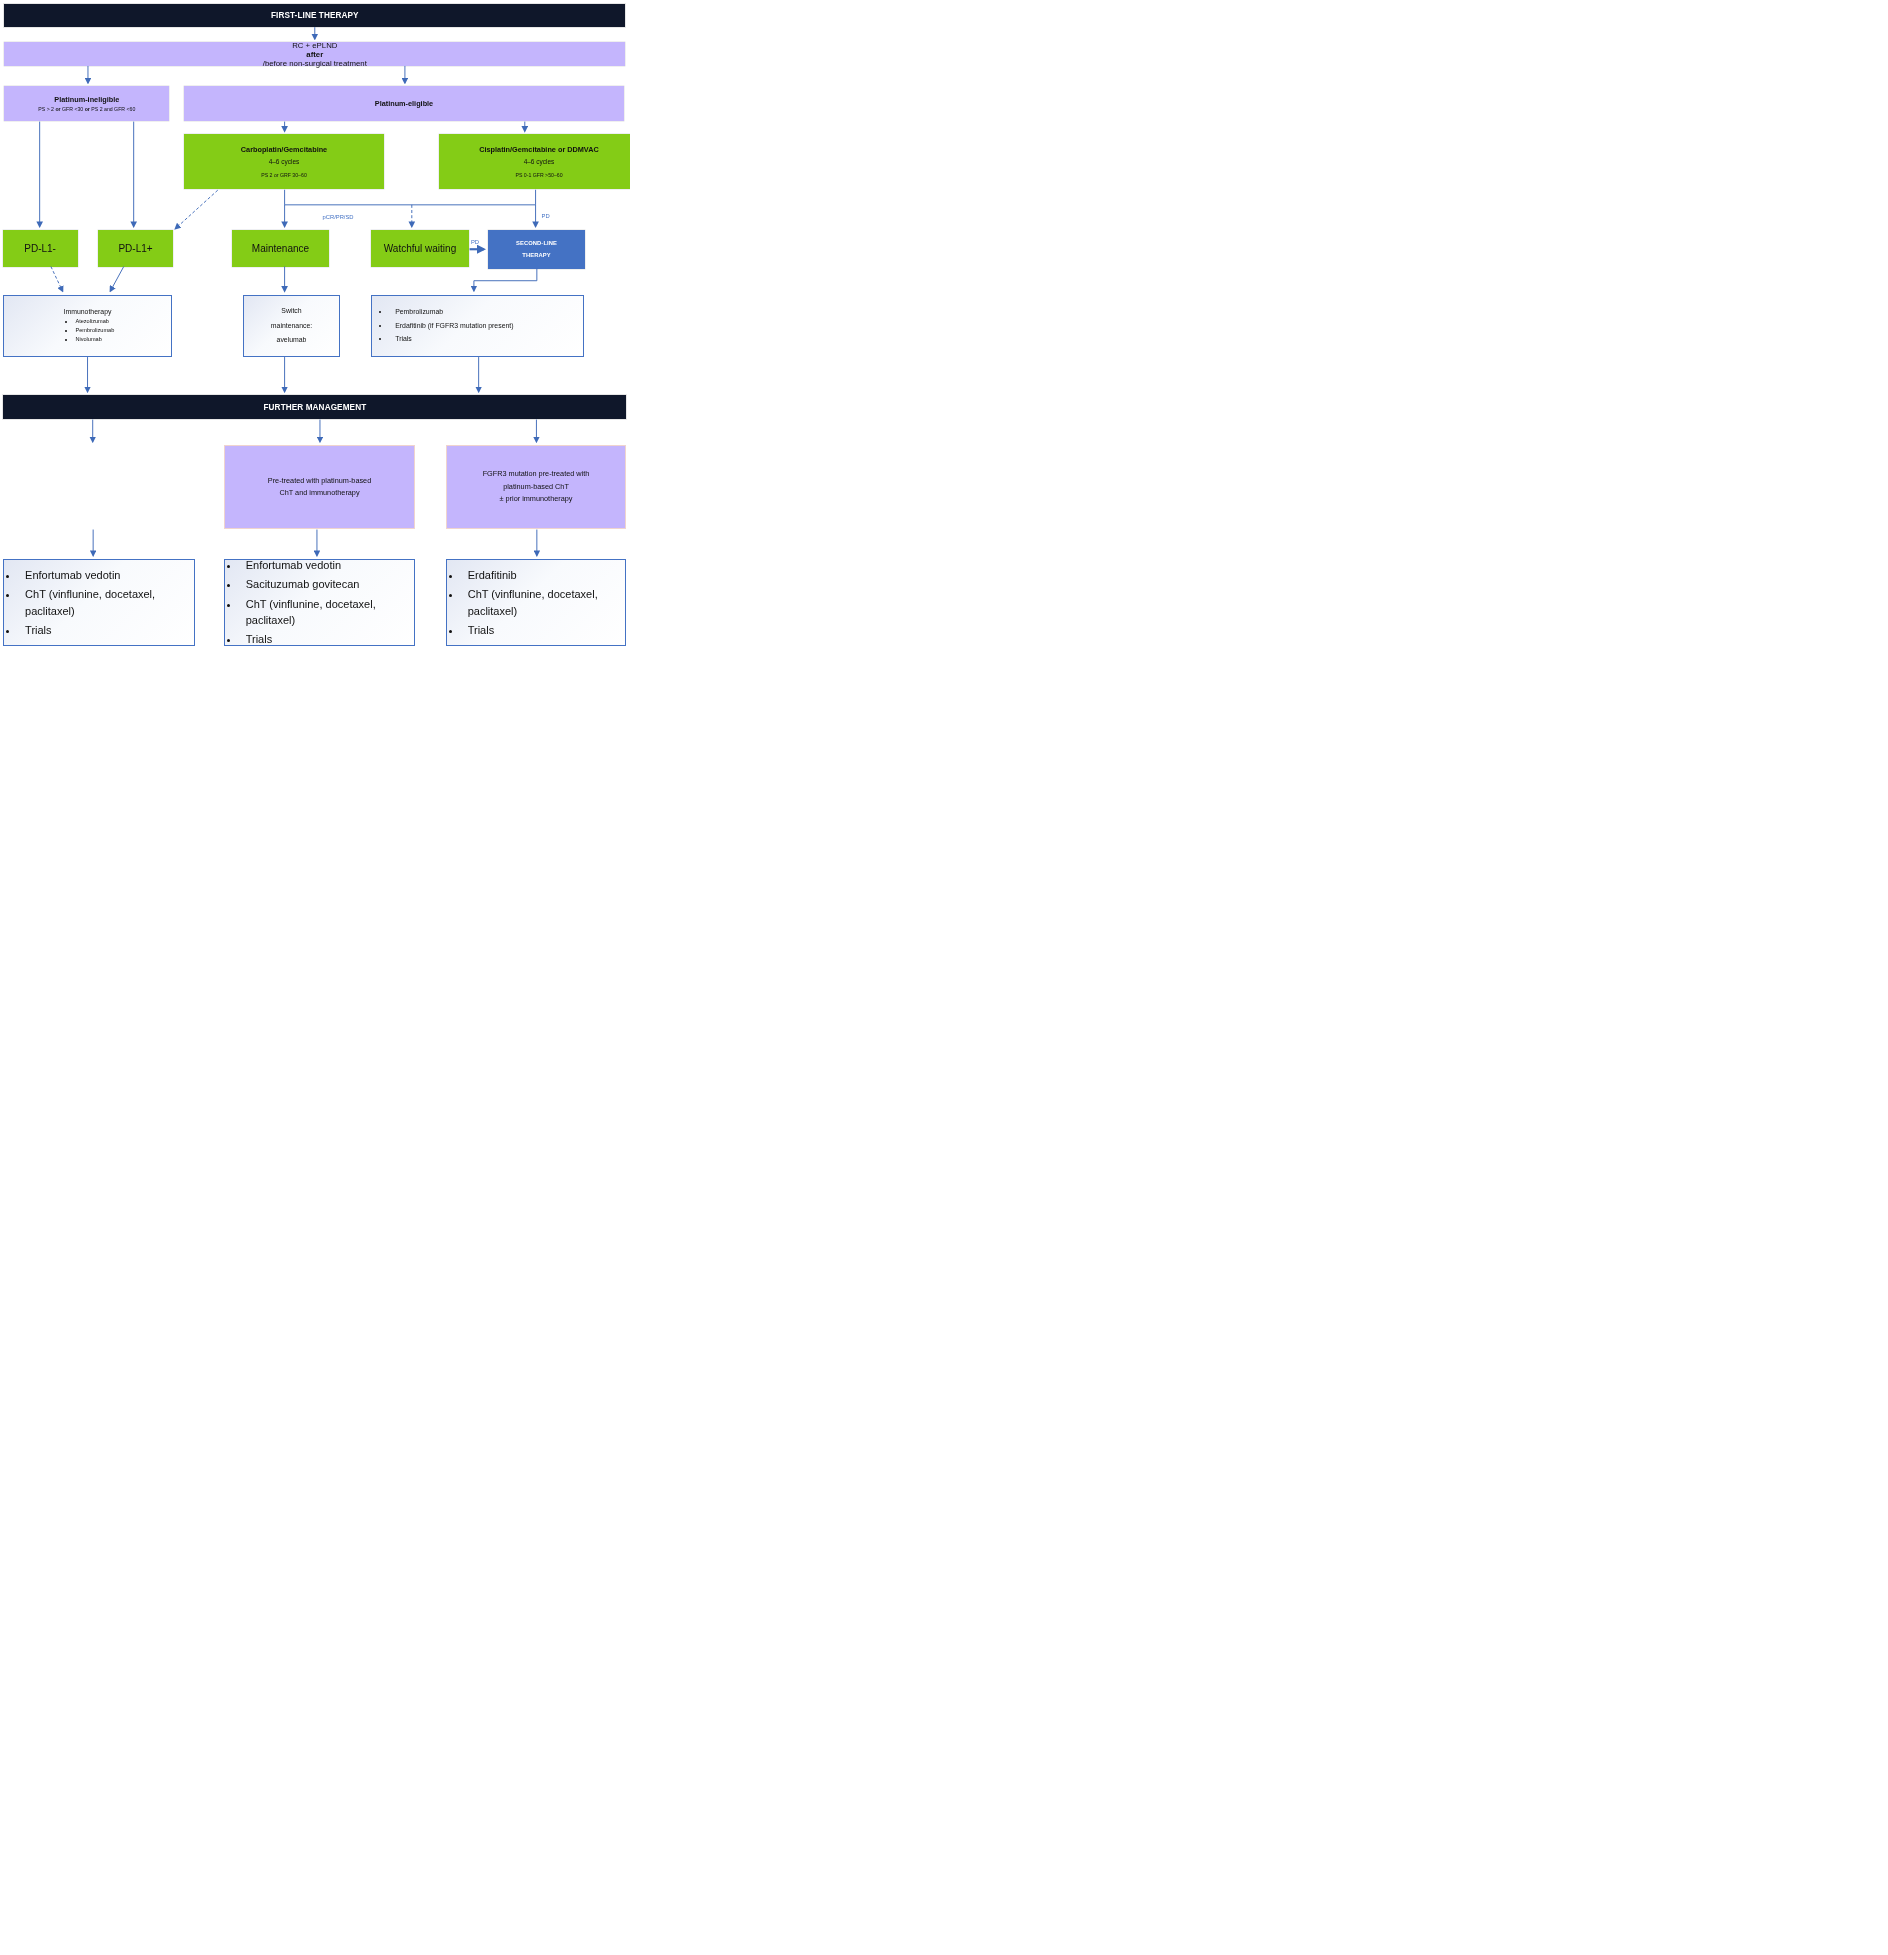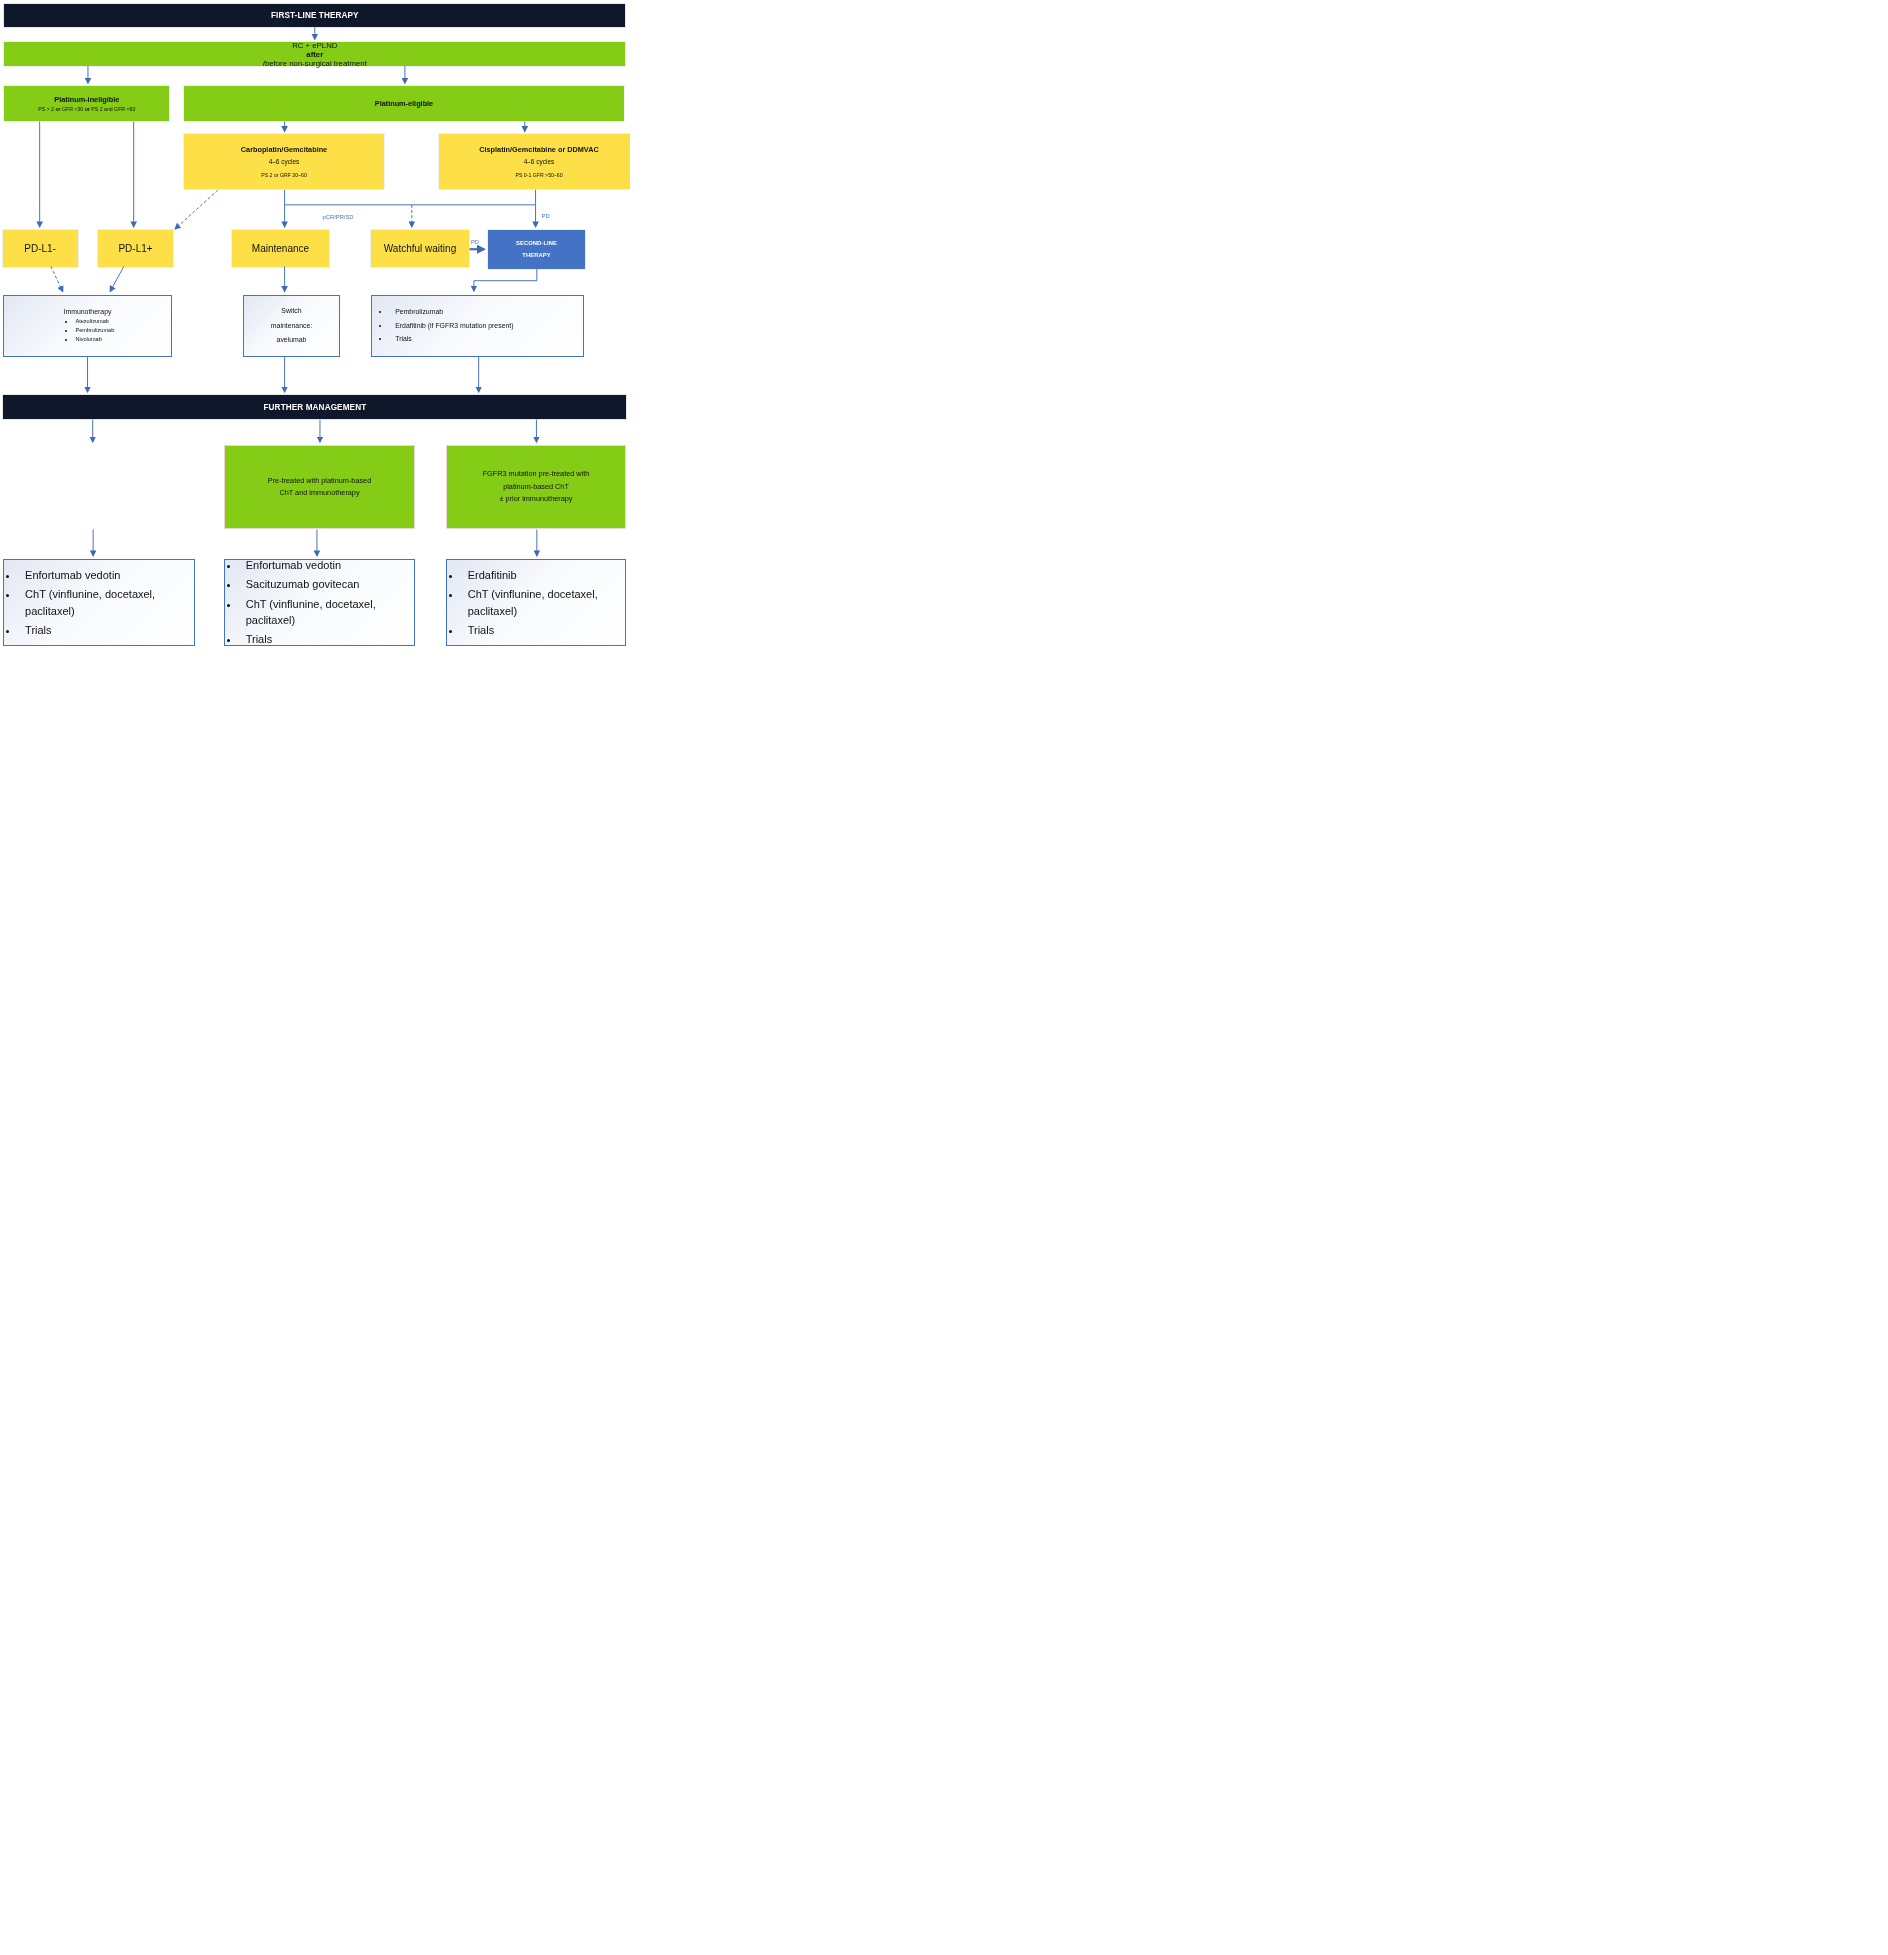--- a/index.html
+++ b/index.html
@@ -5,22 +5,22 @@
   html,body{margin:0;padding:0;background:#ffffff;}
   .stage{
     position:relative;width:630px;height:652px;background:#ffffff;
     font-family:"Liberation Sans", sans-serif;color:#111;
     overflow:hidden;
   }
   .box{position:absolute;box-sizing:border-box;display:flex;flex-direction:column;
        align-items:center;justify-content:center;text-align:center;}
   .banner{background:#0f172a;color:#ffffff;font-weight:700;font-size:8.2px;
           letter-spacing:0.1px;box-shadow:0 0 0 0.9px #e4e4e4;}
-  .medblue{background:#84cc16;box-shadow:0 0 0 0.4px #d8d8d8;}
-  .ltblue{background:#fde047;box-shadow:0 0 0 0.4px #d4d7de;}
+  .medblue{background:#c4b5fd;box-shadow:0 0 0 0.4px #d8d8d8;}
+  .ltblue{background:#84cc16;box-shadow:0 0 0 0.4px #d4d7de;}
   .whitebox{background:linear-gradient(135deg,#e2e7f3 0%,#f8fafd 45%,#ffffff 100%);
             border:0.9px solid #4472c4;}
   .pinkborder{border:0.9px solid #f0d4ce;box-shadow:none;}
   .darkbox{background:#4472c4;color:#fff;font-weight:700;box-shadow:0 0 0 0.4px #d8d8d8;}
   .title-md{font-weight:700;font-size:7.3px;}
   .sub-sm{font-size:5.2px;margin-top:2.2px;}
   .rc-text{font-size:7.8px;}
   .plain-lg{font-size:10px;}
   .cycles{font-size:6.5px;margin-top:4.3px;}
   .crit{font-size:5.2px;margin-top:6.9px;}

